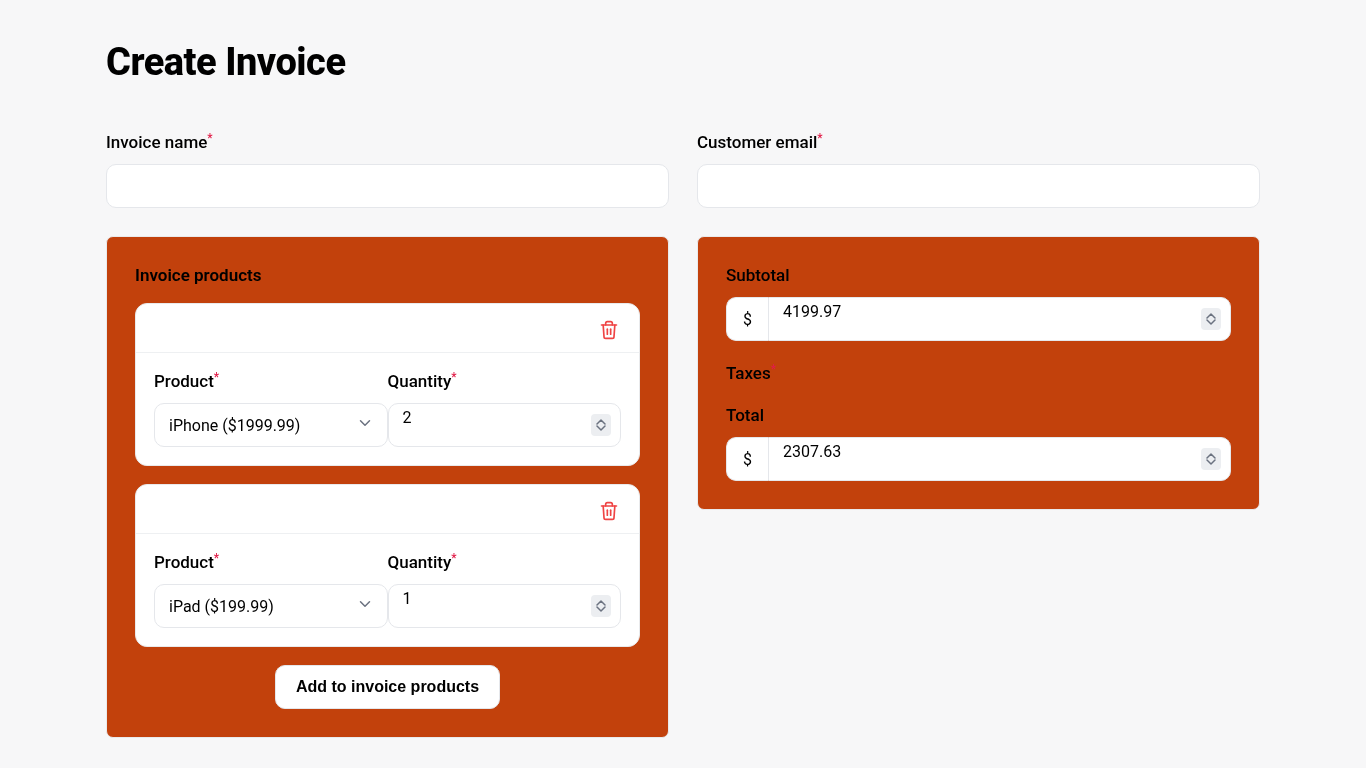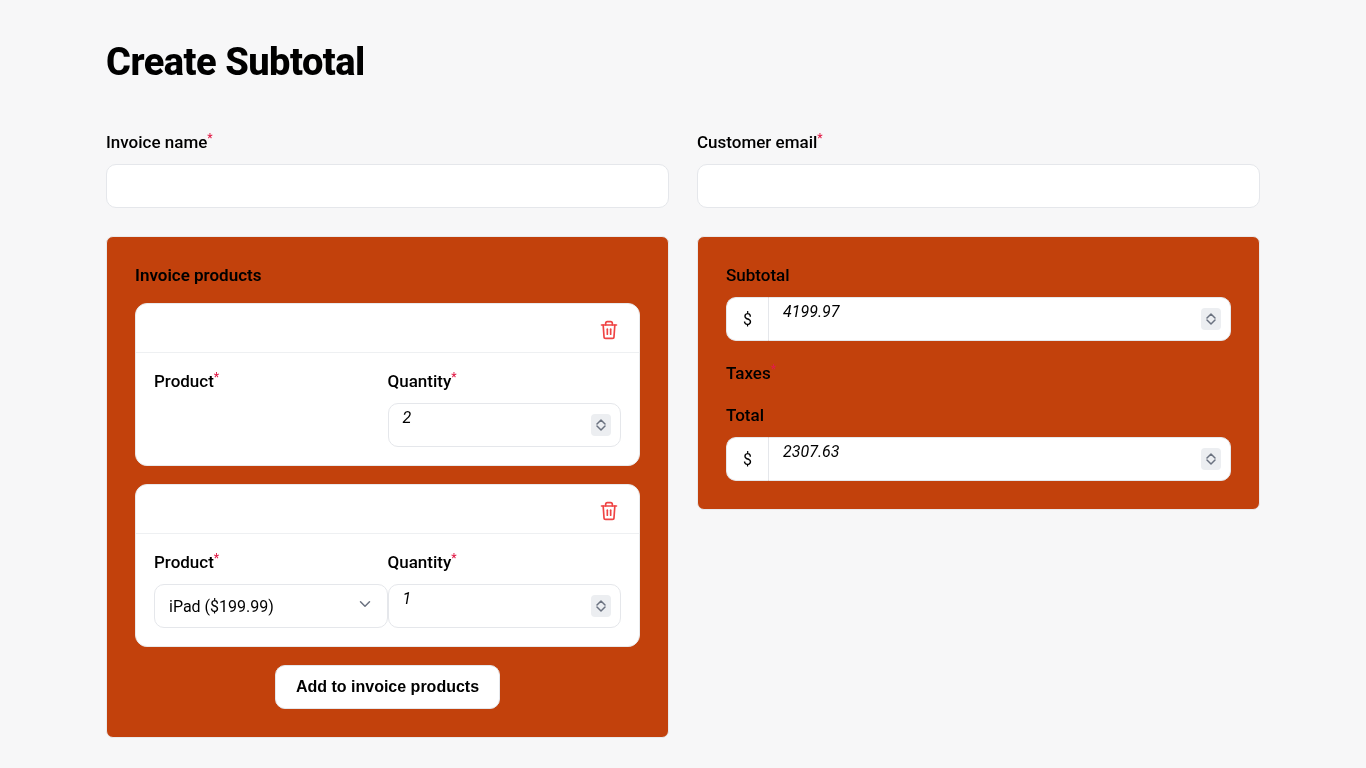--- a/index.html
+++ b/index.html
@@ -104,21 +104,20 @@
   .num-display {
     width: 100%;
     height: 44px;
     border: 1px solid #e5e7eb;
     border-radius: 10px;
     background: #fff;
     padding: 0 44px 16px 14px;
     font-size: 16px;
     display: flex;
     align-items: center;
-    font-style: italic;
   }
   .spin {
     position: absolute;
     right: 10px;
     top: 50%;
     transform: translateY(-50%);
     width: 20px;
     height: 22px;
     background: #eceef1;
     border-radius: 4px;
@@ -179,21 +178,21 @@
   }
   .money-input.has-prefix-only .num-display {
     border-radius: 0 10px 10px 0;
   }
   .summary .field { margin-bottom: 22px; }
   .summary .field:last-child { margin-bottom: 0; }
 </style>
 </head>
 <body>
 
-<h1>Create Subtotal</h1>
+<h1>Create Invoice</h1>
 
 <div class="row">
   <div class="col">
     <div class="field">
       <label class="label req">Invoice name</label>
       <input class="input" value="" style="">
     </div>
   </div>
   <div class="col">
     <div class="field">
@@ -217,20 +216,28 @@
                 <path d="M8 6V4a2 2 0 0 1 2-2h4a2 2 0 0 1 2 2v2"></path>
                 <path d="M19 6l-1 14a2 2 0 0 1-2 2H8a2 2 0 0 1-2-2L5 6"></path>
                 <line x1="10" y1="11" x2="10" y2="17"></line>
                 <line x1="14" y1="11" x2="14" y2="17"></line>
               </svg>
           </div>
         </div>
         <div class="product-card-body">
           <div class="cell">
             <label class="label req">Product</label>
+            <div class="select-wrap">
+              <div class="select-display">iPhone ($1999.99)</div>
+              <span class="chev">
+                <svg width="18" height="18" viewBox="0 0 24 24" fill="none" stroke="currentColor" stroke-width="2" stroke-linecap="round" stroke-linejoin="round">
+                    <polyline points="6 9 12 15 18 9"></polyline>
+                  </svg>
+              </span>
+            </div>
           </div>
           <div class="cell">
             <label class="label req">Quantity</label>
             <div class="num-wrap">
               <div class="num-display">2</div>
               <span class="spin">
                 <svg width="10" height="6" viewBox="0 0 10 6">
                     <polyline points="1,5 5,1 9,5" fill="none" stroke="#6b7280" stroke-width="1.5" stroke-linecap="round" stroke-linejoin="round"></polyline>
                   </svg>
                 <svg width="10" height="6" viewBox="0 0 10 6">

